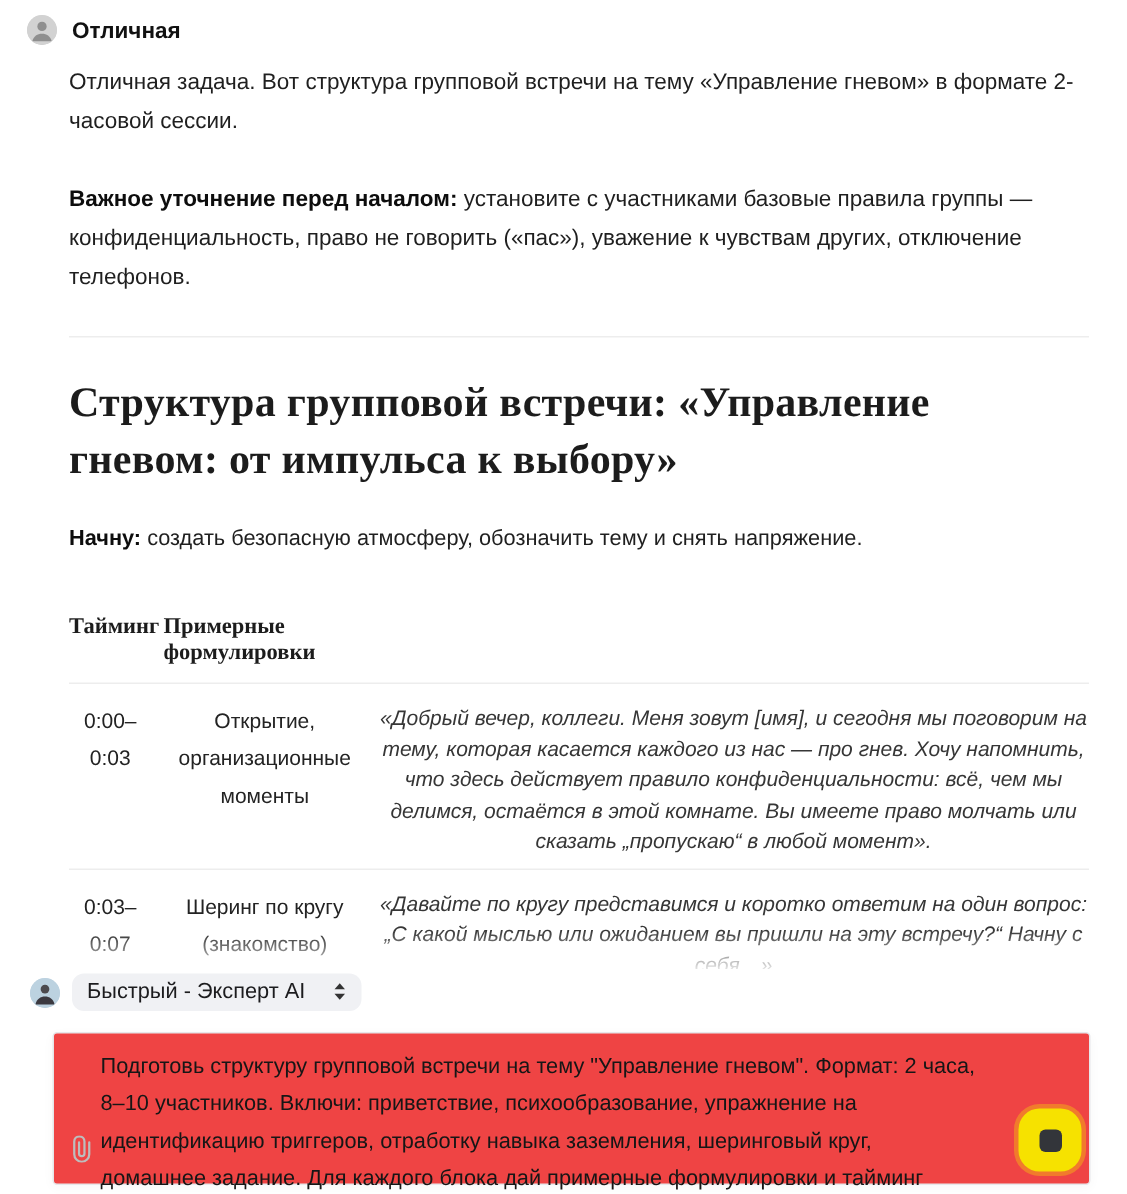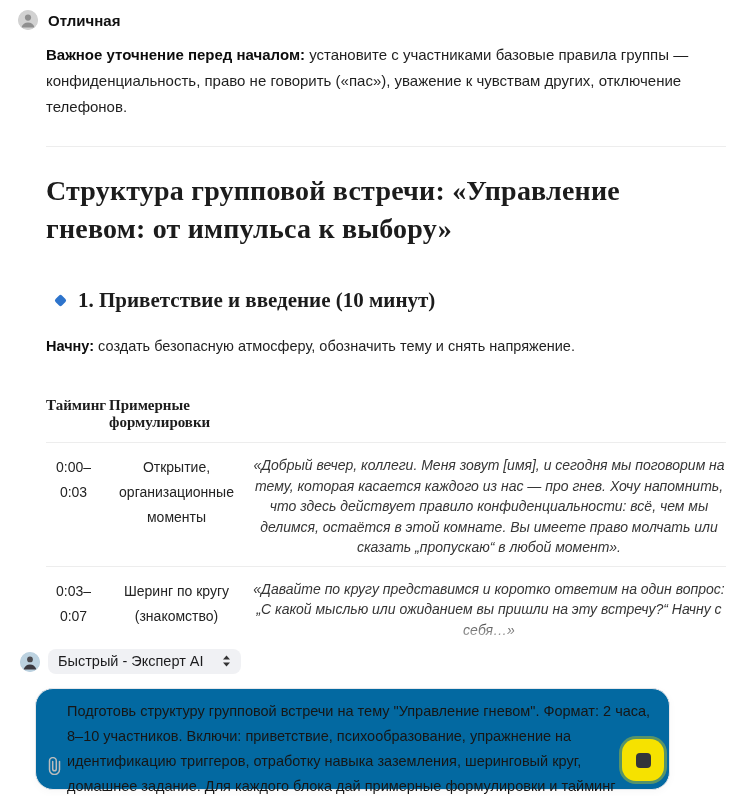--- a/index.html
+++ b/index.html
@@ -70,22 +70,22 @@
   }
   .model-chip {
     display: flex; align-items: center; gap: 18px;
     background: #f0f1f4; border-radius: 8px; padding: 4px 10px 5px 10px;
     font-size: 14.5px; color: #1c1c1e; cursor: pointer;
   }
   .caret-icon { display: flex; flex-direction: column; gap: 1px; align-items: center; }
 
   
   .composer {
-    position: absolute; left: 35px; top: 688px; width: 635px; height: 102px;
-    background: #0369a1; border: 1px solid #e7e7ea; border-radius: 18px;
+    position: absolute; left: 35px; top: 688px; width: 692px; height: 102px;
+    background: #ef4444; border: 1px solid #e7e7ea; border-radius: 3px;
     box-shadow: 0 2px 8px rgba(0,0,0,0.03);
   }
   .composer-text {
     position: absolute; left: 31px; top: 10px; width: 584px;
     font-size: 14.5px; line-height: 25px; color: #161616; outline: none; white-space: pre-wrap;
   }
   .attach-btn {
     position: absolute; left: 8px; bottom: 13px; width: 20px; height: 20px;
     display: flex; align-items: center; justify-content: center; cursor: pointer;
   }
@@ -105,30 +105,27 @@
     <svg width="20" height="20" viewBox="0 0 20 20">
       <circle cx="10" cy="10" r="10" fill="#d2d2d2"></circle>
       <circle cx="10" cy="7.6" r="3.1" fill="#8f8f8f"></circle>
       <path d="M3.5 17.5c.9-3.4 3.4-5 6.5-5s5.6 1.6 6.5 5z" fill="#8f8f8f"></path>
     </svg>
   </div>
   <div class="author">Отличная</div>
 </div>
 
 <div class="msg-body">
+  <p class="para">Отличная задача. Вот структура групповой встречи на тему «Управление гневом» в формате 2-часовой сессии.</p>
   <p class="para"><b>Важное уточнение перед началом:</b><span> установите с участниками базовые правила группы — конфиденциальность, право не говорить («пас»), уважение к чувствам других, отключение телефонов.</span></p>
 
   <hr class="divider">
 
   <h1 class="doc-title">Структура групповой встречи: «Управление гневом: от импульса к выбору»</h1>
 
-  <div class="section-head">
-    <span class="diamond"></span>
-    <span class="section-title">1. Приветствие и введение (10 минут)</span>
-  </div>
 
   <p class="goal"><b>Начну:</b><span> создать безопасную атмосферу, обозначить тему и снять напряжение.</span></p>
 
   <div class="table">
     <div class="t-head">
       <div>Тайминг</div>
       <div>Примерные формулировки</div>
     </div>
 
     <div class="t-row">

